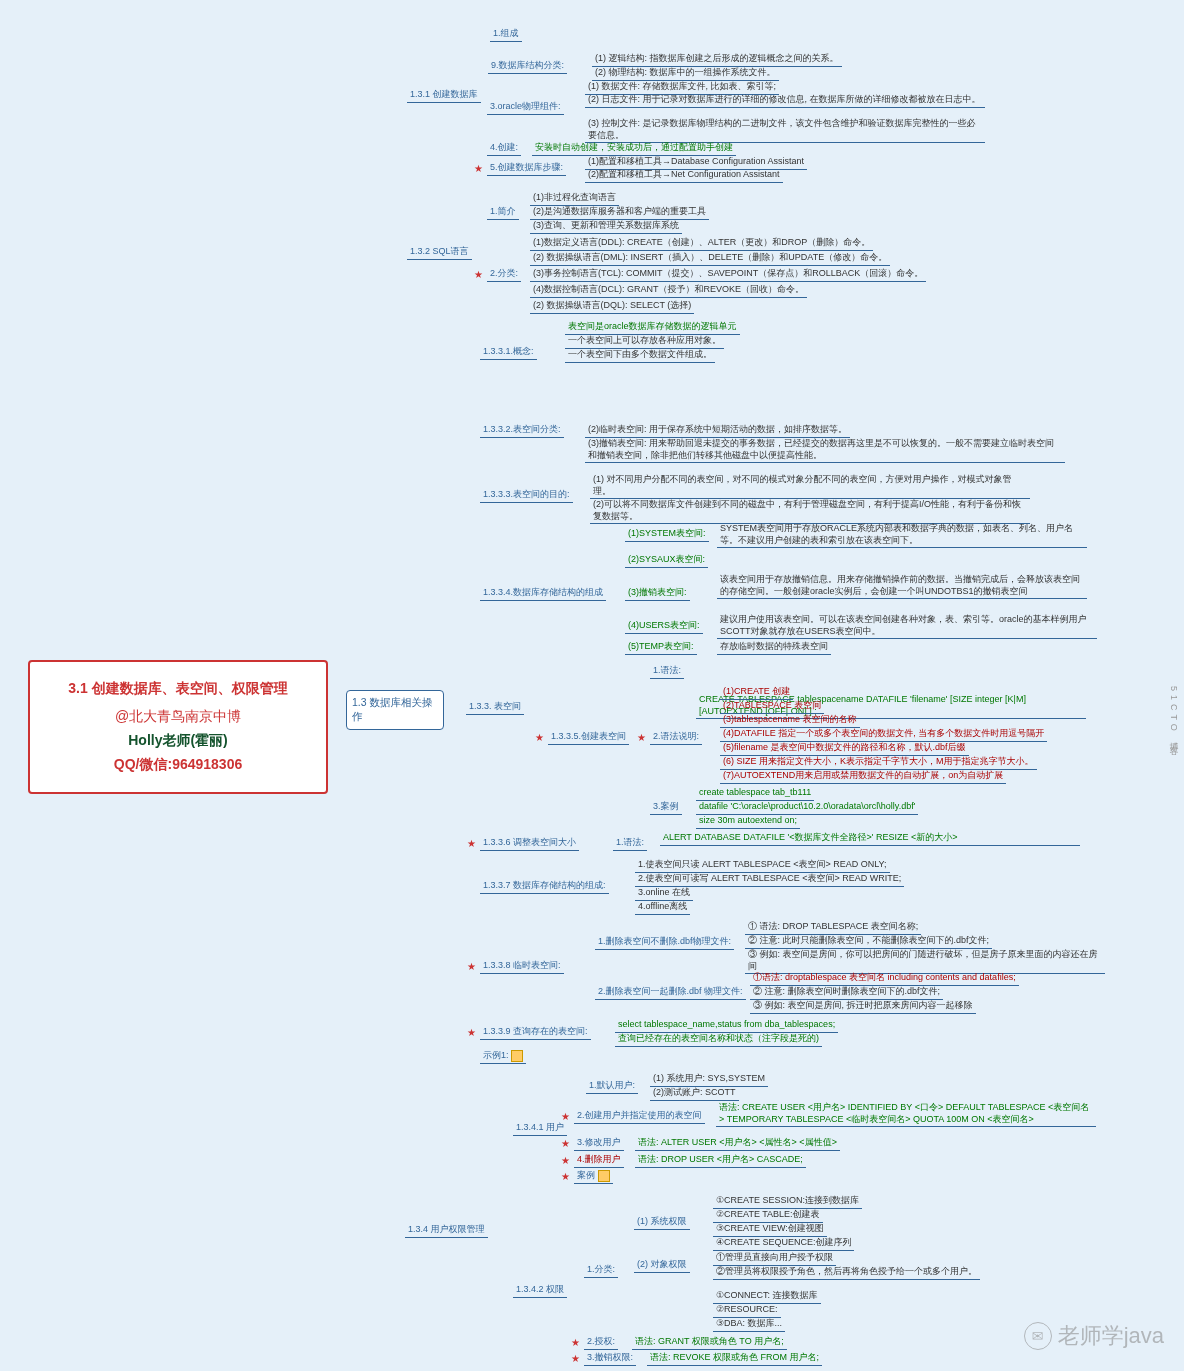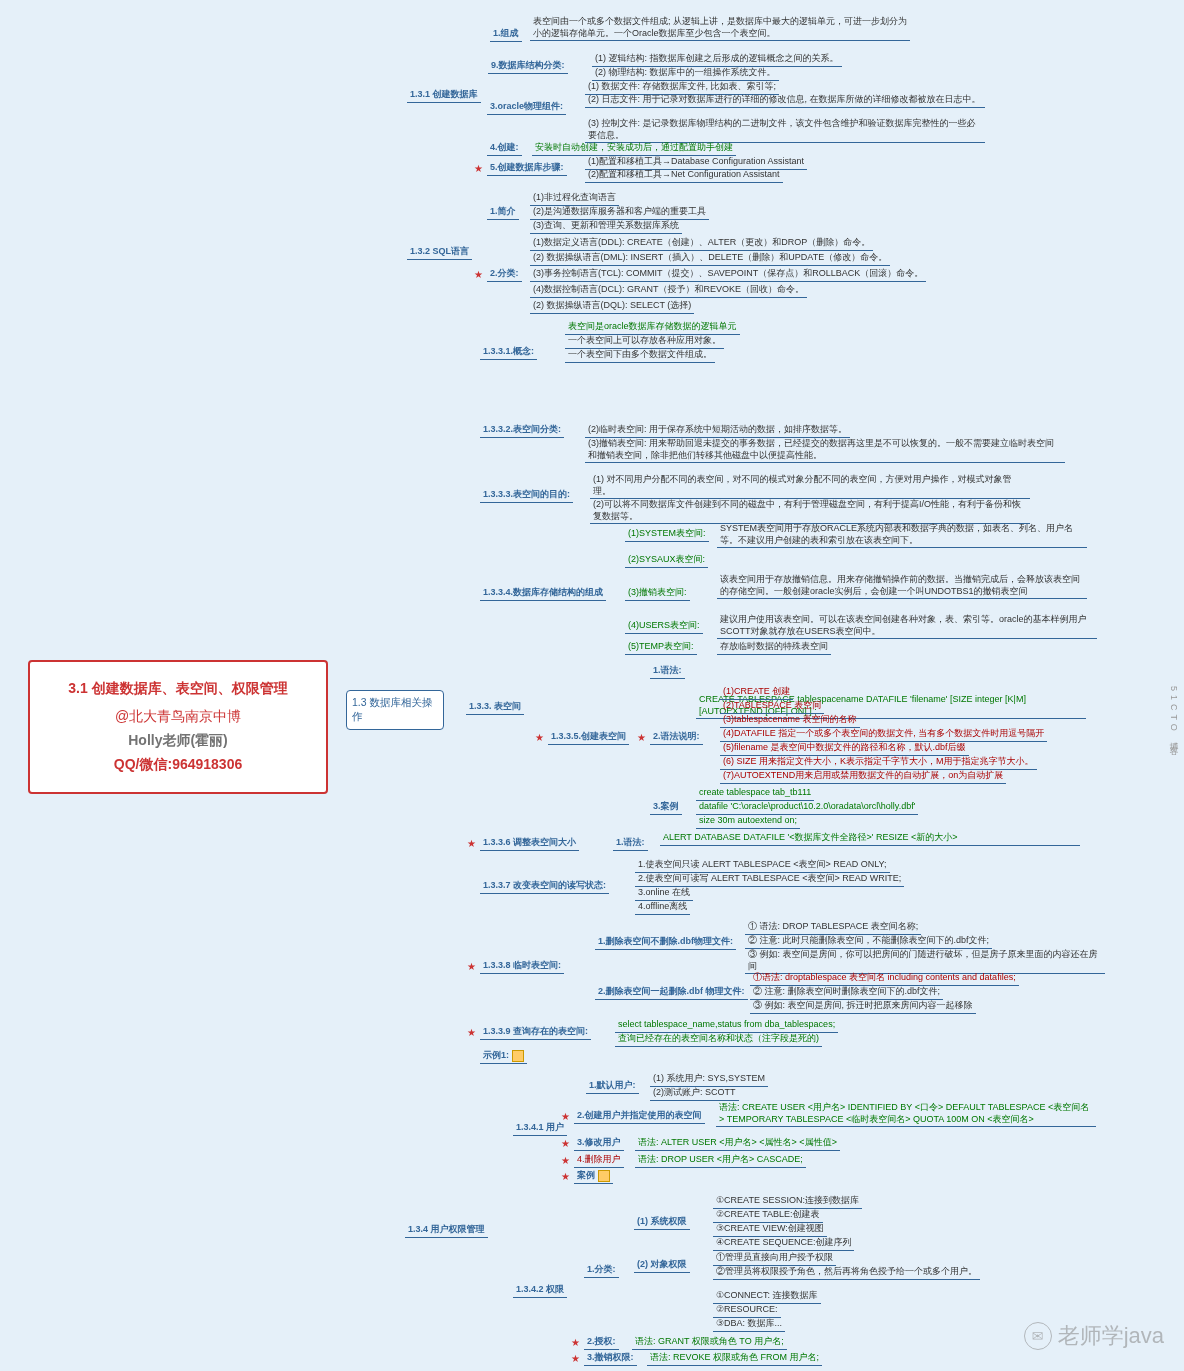--- a/index.html
+++ b/index.html
@@ -1,25 +1,25 @@
 <!DOCTYPE html>
 <html><head>
 <meta charset="utf-8">
 <style>
 body{background:#E5F0F9;font-family:"Microsoft YaHei",Arial,sans-serif;font-size:9.5px;margin:0;padding:10px;color:#333;position:relative}
 .mindmap{position:relative;width:1164px;height:1351px}
 .node{position:absolute;background:#fff;border:1px solid #369;border-radius:4px;padding:3px 6px;box-sizing:border-box}
 .root{border:2px solid #c33;background:#fff;width:300px;padding:18px;text-align:center;font-size:14px}
 .root .t1{color:#c33;font-weight:bold;margin-bottom:10px}
 .root .t2{color:#c33;margin-bottom:6px}
-.root .t3{color:#737373;font-weight:bold;margin-bottom:6px}
+.root .t3{color:#14532d;font-weight:bold;margin-bottom:6px}
 .root .t4{color:#c33;font-weight:bold}
 .lvl1{border:1px solid #369;width:98px;padding:5px;font-size:10.5px;color:#369}
 .leaf{border:none;border-bottom:1px solid #369;border-radius:0;background:transparent;padding:1px 3px;font-size:9px;color:#333;line-height:1.3}
-.bb{color:#369;font-weight:bold}
+.bb{color:#369;font-weight:normal}
 .br{color:#a00}
 .bg{color:#070}
 .star::before{content:"★";color:#c33;position:absolute;left:-13px;top:1px;font-size:10px}
 .watermark{position:absolute;right:20px;bottom:20px;font-size:22px;color:#888;opacity:.55;display:flex;align-items:center;gap:6px}
 .wechat{width:26px;height:26px;border:1px solid #888;border-radius:50%;display:inline-flex;align-items:center;justify-content:center;font-size:14px}
 .sig{position:absolute;right:4px;top:50%;writing-mode:vertical-rl;font-size:9px;color:#999;letter-spacing:4px}
 .note{display:inline-block;width:10px;height:10px;background:#fc6;border:1px solid #c90;vertical-align:middle}
 </style>
 </head>
 <body>
@@ -30,21 +30,20 @@
  <div class="t1">3.1 创建数据库、表空间、权限管理</div>
  <div class="t2">@北大青鸟南京中博</div>
  <div class="t3">Holly老师(霍丽)</div>
  <div class="t4">QQ/微信:964918306</div>
 </div>
 
 <div class="node lvl1" style="left:336px;top:680px"><span>1.3 数据库相关操作</span></div>
 
 <div class="node leaf" style="left:397px;top:78px"><span class="bb">1.3.1 创建数据库</span></div>
 <div class="node leaf" style="left:480px;top:17px"><span class="bb">1.组成</span></div>
-<div class="node leaf" style="left:520px;top:5px;width:380px"><span>表空间由一个或多个数据文件组成; 从逻辑上讲，是数据库中最大的逻辑单元，可进一步划分为小的逻辑存储单元。一个Oracle数据库至少包含一个表空间。</span></div>
 <div class="node leaf" style="left:478px;top:49px"><span class="bb">9.数据库结构分类:</span></div>
 <div class="node leaf" style="left:582px;top:42px"><span>(1) 逻辑结构: 指数据库创建之后形成的逻辑概念之间的关系。</span></div>
 <div class="node leaf" style="left:582px;top:56px"><span>(2) 物理结构: 数据库中的一组操作系统文件。</span></div>
 <div class="node leaf" style="left:477px;top:90px"><span class="bb">3.oracle物理组件:</span></div>
 <div class="node leaf" style="left:575px;top:70px"><span>(1) 数据文件: 存储数据库文件, 比如表、索引等;</span></div>
 <div class="node leaf" style="left:575px;top:83px;width:400px"><span>(2) 日志文件: 用于记录对数据库进行的详细的修改信息, 在数据库所做的详细修改都被放在日志中。</span></div>
 <div class="node leaf" style="left:575px;top:107px;width:400px"><span>(3) 控制文件: 是记录数据库物理结构的二进制文件，该文件包含维护和验证数据库完整性的一些必要信息。</span></div>
 <div class="node leaf" style="left:477px;top:131px"><span class="bb">4.创建:</span></div>
 <div class="node leaf" style="left:522px;top:131px"><span class="bg">安装时自动创建，安装成功后，通过配置助手创建</span></div>
 <div class="node leaf star" style="left:477px;top:151px"><span class="bb">5.创建数据库步骤:</span></div>
@@ -102,21 +101,21 @@
 <div class="node leaf" style="left:710px;top:759px"><span class="br">(7)AUTOEXTEND用来启用或禁用数据文件的自动扩展，on为自动扩展</span></div>
 <div class="node leaf" style="left:640px;top:790px"><span class="bb">3.案例</span></div>
 <div class="node leaf" style="left:686px;top:776px"><span class="bg">create tablespace tab_tb111</span></div>
 <div class="node leaf" style="left:686px;top:790px"><span class="bg">datafile 'C:\oracle\product\10.2.0\oradata\orcl\holly.dbf'</span></div>
 <div class="node leaf" style="left:686px;top:804px"><span class="bg">size 30m autoextend on;</span></div>
 
 <div class="node leaf star" style="left:470px;top:826px"><span class="bb">1.3.3.6 调整表空间大小</span></div>
 <div class="node leaf" style="left:603px;top:826px"><span class="bb">1.语法:</span></div>
 <div class="node leaf" style="left:650px;top:821px;width:420px"><span class="bg">ALERT DATABASE  DATAFILE '&lt;数据库文件全路径&gt;' RESIZE &lt;新的大小&gt;</span></div>
 
-<div class="node leaf" style="left:470px;top:869px"><span class="bb">1.3.3.7 改变表空间的读写状态:</span></div>
+<div class="node leaf" style="left:470px;top:869px"><span class="bb">1.3.3.7 数据库存储结构的组成:</span></div>
 <div class="node leaf" style="left:625px;top:848px"><span>1.使表空间只读   ALERT TABLESPACE &lt;表空间&gt; READ ONLY;</span></div>
 <div class="node leaf" style="left:625px;top:862px"><span>2.使表空间可读写   ALERT TABLESPACE &lt;表空间&gt; READ WRITE;</span></div>
 <div class="node leaf" style="left:625px;top:876px"><span>3.online 在线</span></div>
 <div class="node leaf" style="left:625px;top:890px"><span>4.offline离线</span></div>
 
 <div class="node leaf star" style="left:470px;top:949px"><span class="bb">1.3.3.8  临时表空间:</span></div>
 <div class="node leaf" style="left:585px;top:925px"><span class="bb">1.删除表空间不删除.dbf物理文件:</span></div>
 <div class="node leaf" style="left:735px;top:910px"><span>① 语法:  DROP TABLESPACE  表空间名称;</span></div>
 <div class="node leaf" style="left:735px;top:924px"><span>② 注意: 此时只能删除表空间，不能删除表空间下的.dbf文件;</span></div>
 <div class="node leaf" style="left:735px;top:938px;width:360px"><span>③ 例如: 表空间是房间，你可以把房间的门随进行破坏，但是房子原来里面的内容还在房间</span></div>

